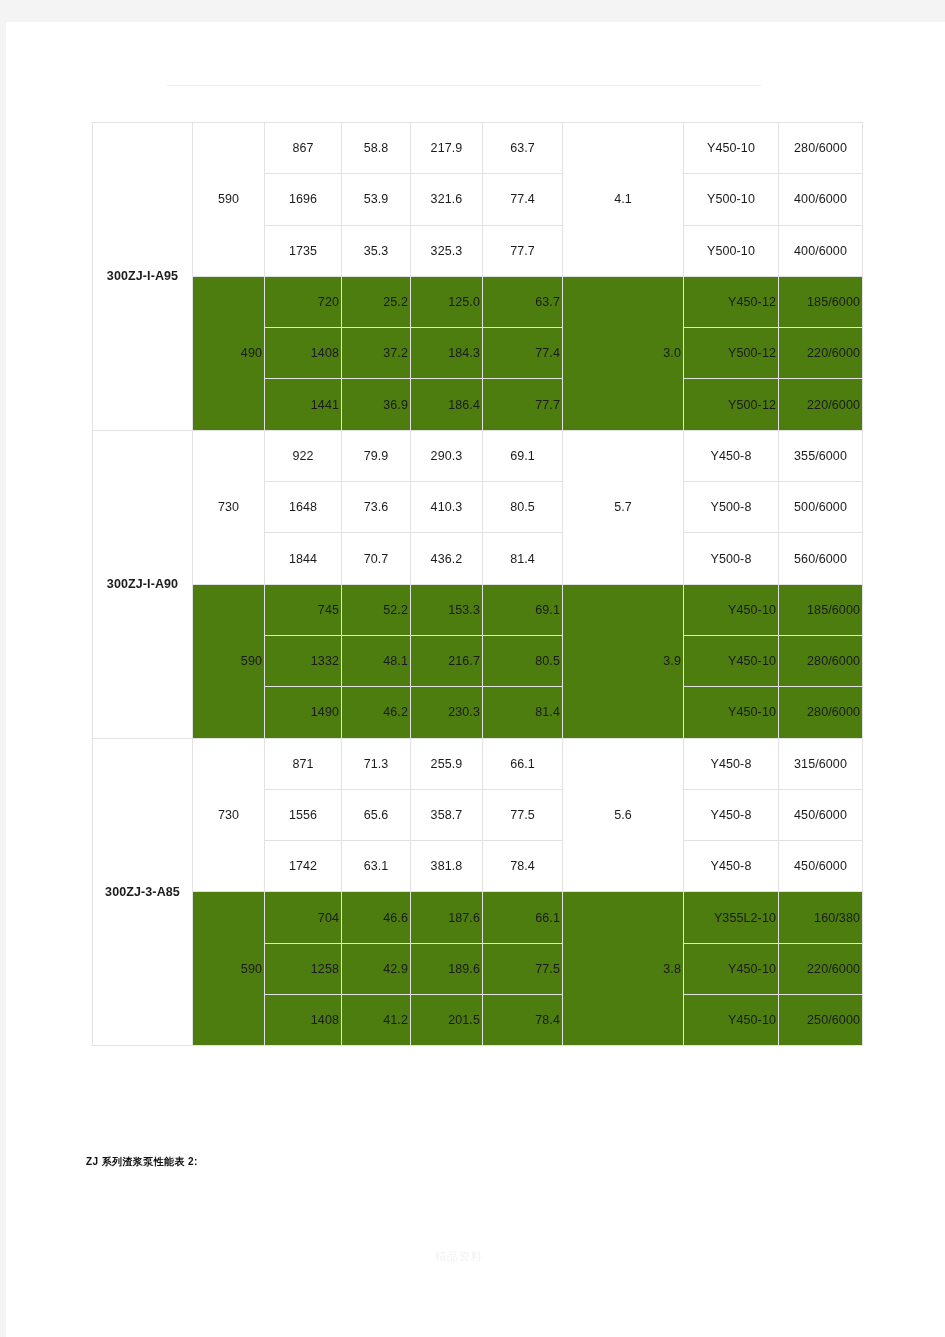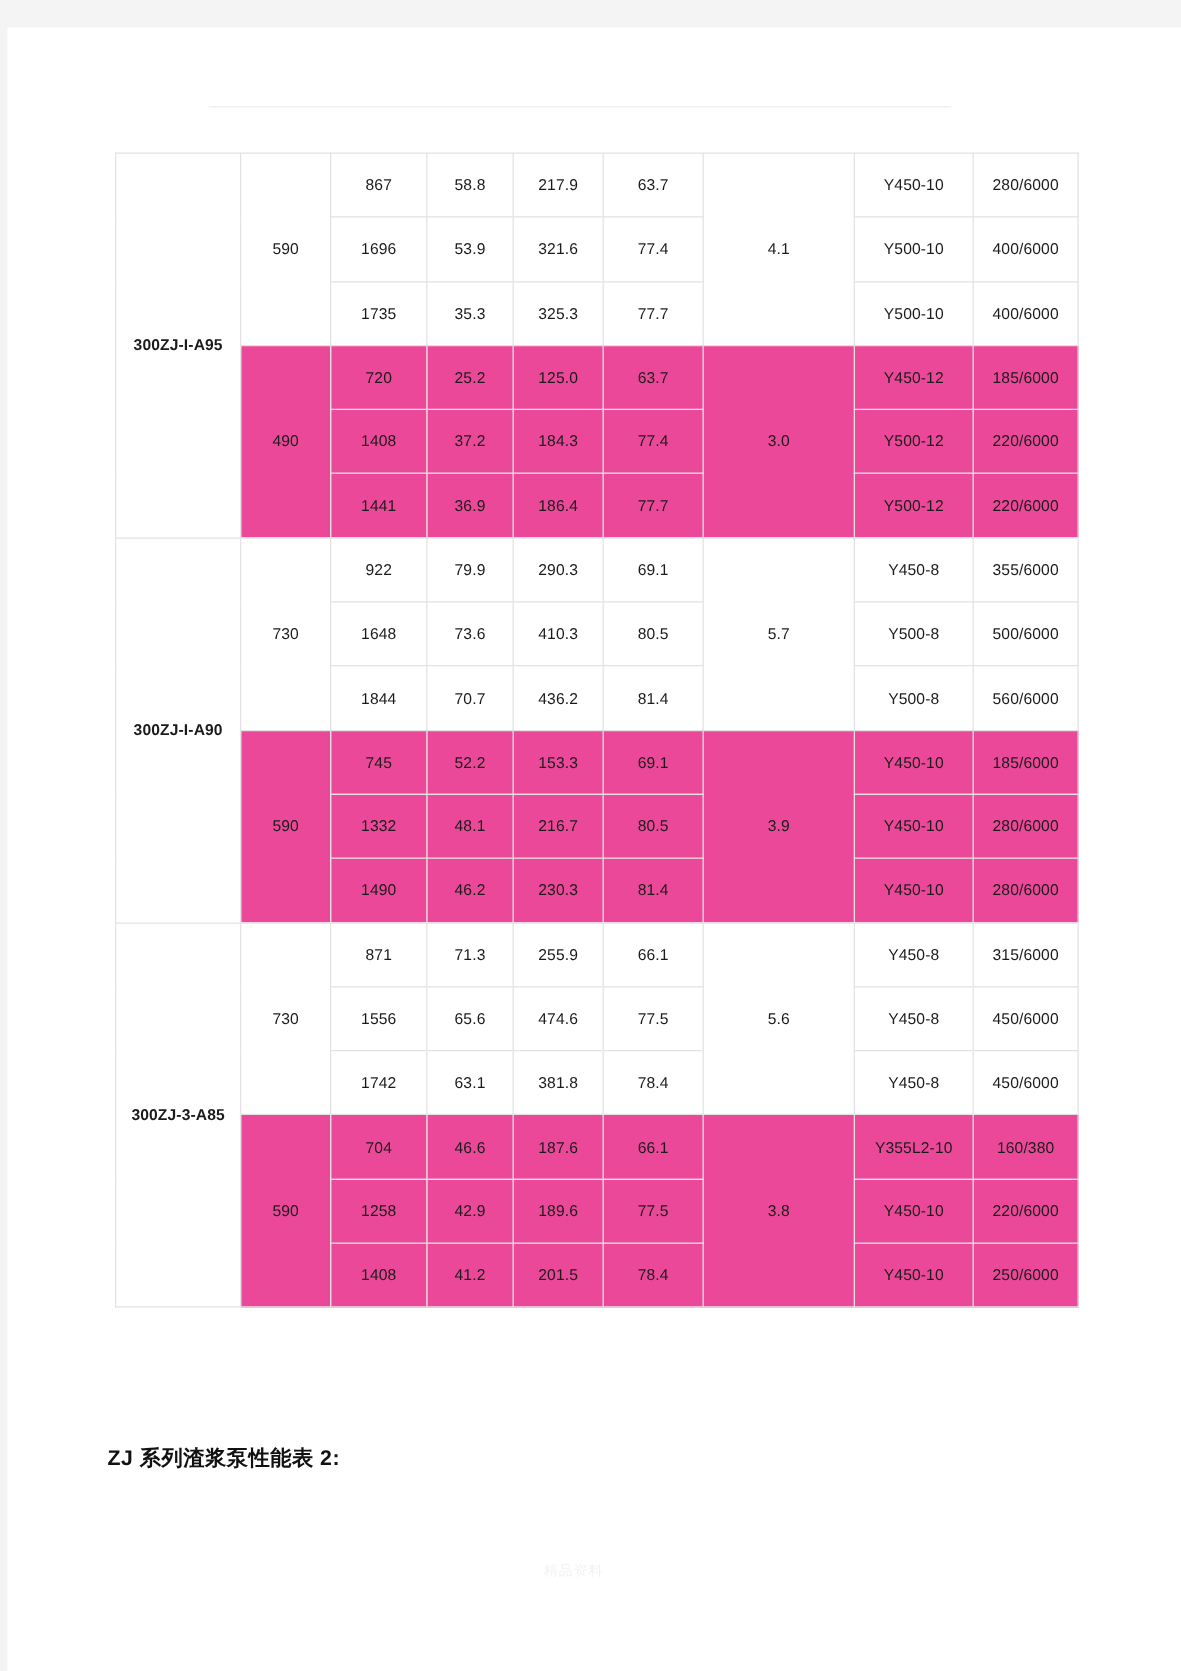--- a/index.html
+++ b/index.html
@@ -59,30 +59,30 @@
   .c-speed  { width: 72px; }
   .c-flow   { width: 77px; }
   .c-head   { width: 69px; }
   .c-power  { width: 72px; }
   .c-eff    { width: 80px; }
   .c-npsh   { width: 121px; }
   .c-motor  { width: 95px; }
   .c-rating { width: 84px; }
 
   
-  td.shaded { background: #ec4899; }
+  td.shaded { background: #4d7c0f; text-align: right; }
 
   .model-cell { font-size: 12.5px; font-weight: bold; }
 
   
   .section-caption {
     position: absolute;
     left: 80px;
     top: 1133px;
-    font-size: 17px;
+    font-size: 10px;
     font-weight: bold;
     color: #111111;
     letter-spacing: .4px;
     white-space: nowrap;
   }
 
   
   .watermark {
     position: absolute;
     left: 429px;
@@ -226,21 +226,21 @@
           <td class="">71.3</td>
           <td class="">255.9</td>
           <td class="">66.1</td>
           <td class="" rowspan="3">5.6</td>
           <td class="">Y450-8</td>
           <td class="">315/6000</td>
         </tr>
         <tr>
           <td class="">1556</td>
           <td class="">65.6</td>
-          <td class="">474.6</td>
+          <td class="">358.7</td>
           <td class="">77.5</td>
           <td class="">Y450-8</td>
           <td class="">450/6000</td>
         </tr>
         <tr>
           <td class="">1742</td>
           <td class="">63.1</td>
           <td class="">381.8</td>
           <td class="">78.4</td>
           <td class="">Y450-8</td>

